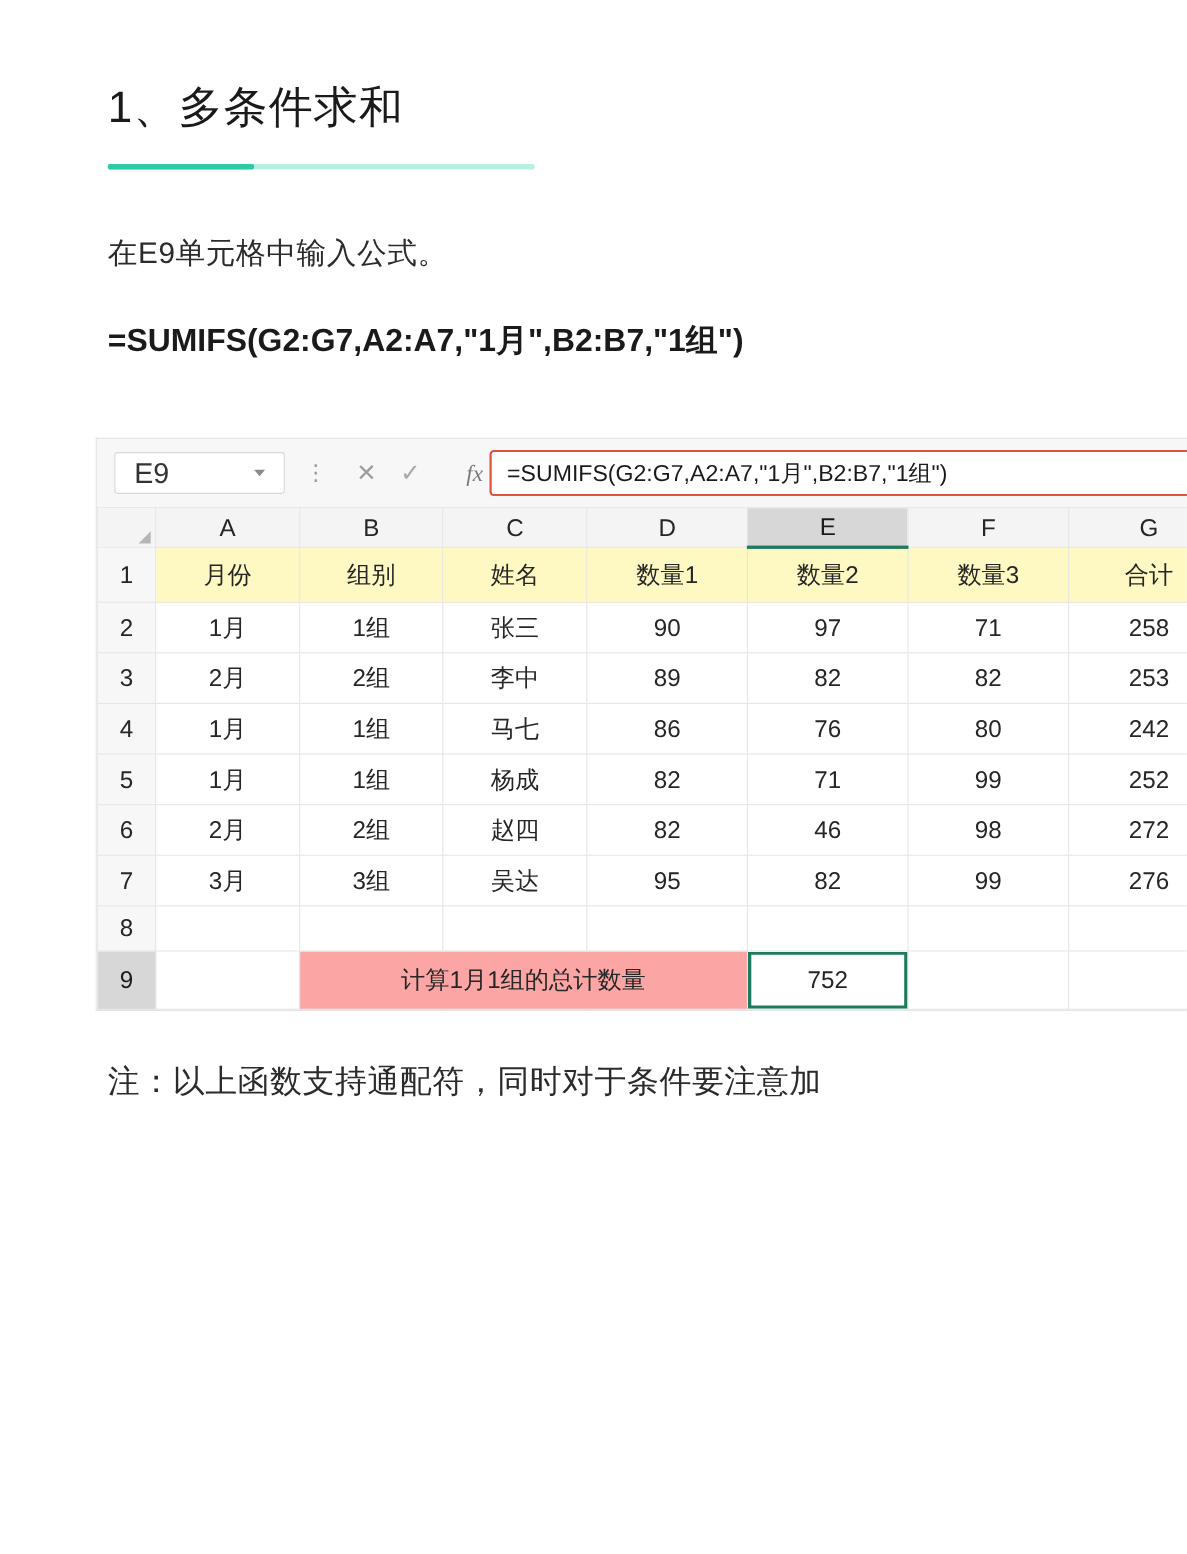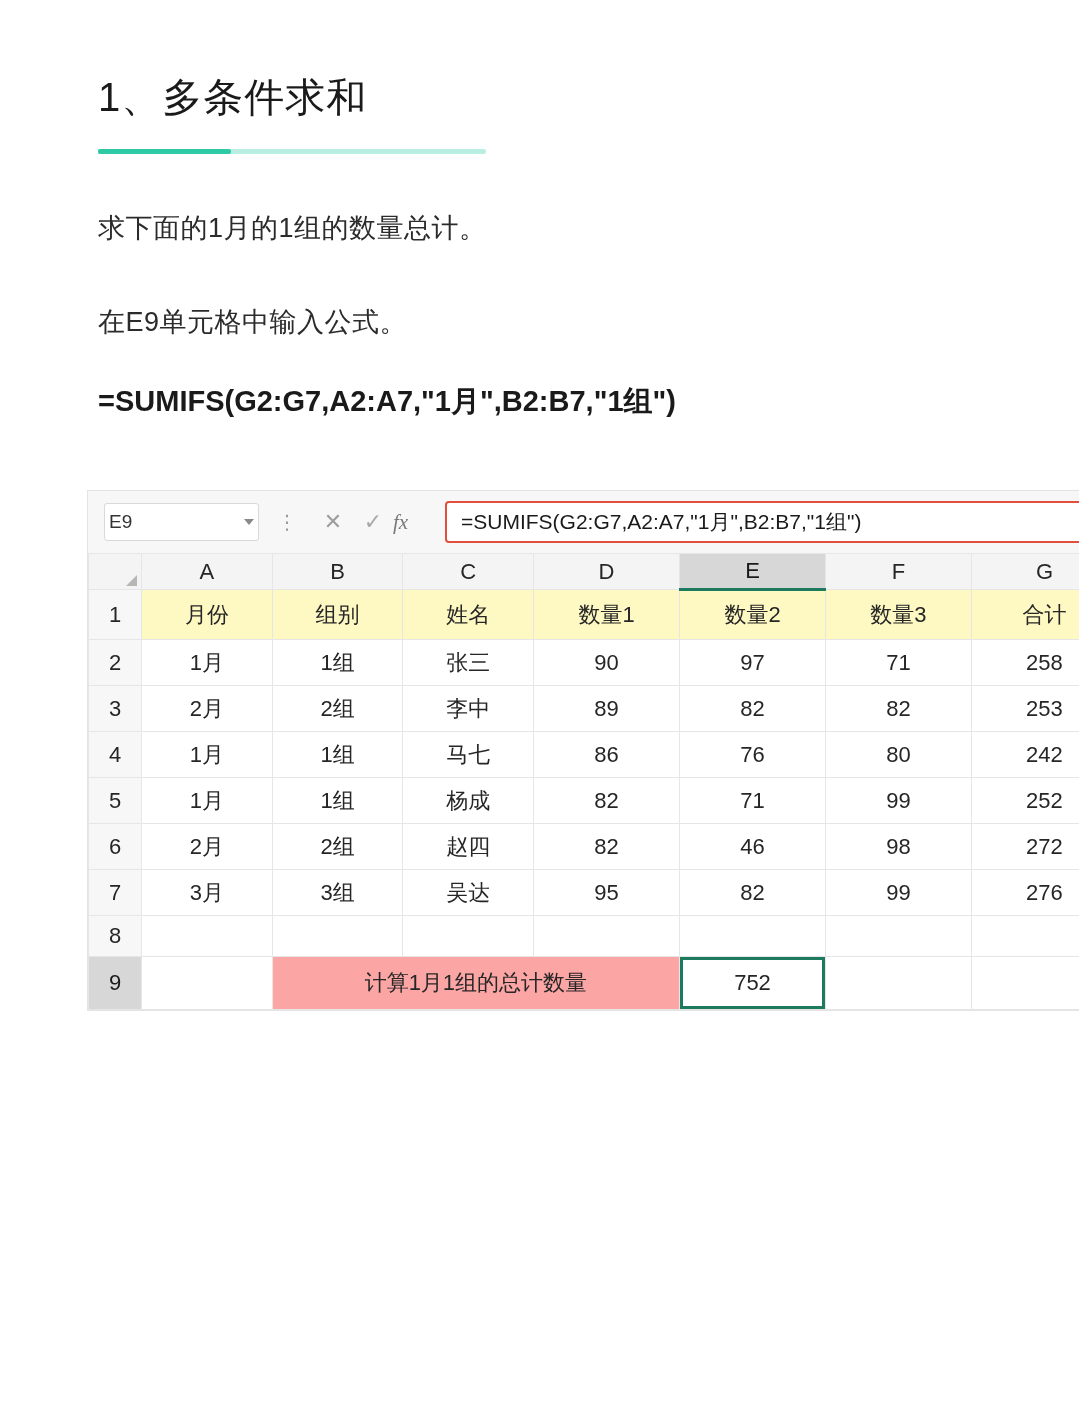--- a/index.html
+++ b/index.html
@@ -87,23 +87,23 @@
   }
   .namebox {
     width: 155px;
     height: 38px;
     background: #ffffff;
     border: 1px solid #d9d9d9;
     border-radius: 3px;
     display: flex;
     align-items: center;
     justify-content: space-between;
-    padding: 0 4px;
-    box-sizing: border-box;
-    font-size: 19px;
+    padding: 0 17px;
+    box-sizing: border-box;
+    font-size: 26px;
     color: #333;
   }
   .caret-down {
     width: 0; height: 0;
     border-left: 5px solid transparent;
     border-right: 5px solid transparent;
     border-top: 6px solid #8a8a8a;
   }
   .dots {
     margin: 0 16px 0 18px;
@@ -114,21 +114,21 @@
   }
   .fb-icon {
     width: 40px;
     text-align: center;
     font-size: 22px;
     color: #9e9e9e;
   }
   .fb-icon.check { color: #a8a8a8; }
   .fx {
     width: 46px;
-    text-align: left;
+    text-align: right;
     font-size: 21px;
     font-style: italic;
     color: #7a7a7a;
     font-family: "Liberation Serif", serif;
   }
   .formula-input {
     flex: 1;
     height: 42px;
     background: #ffffff;
     border: 2px solid #e0503c;
@@ -226,21 +226,20 @@
   }
 </style>
 </head>
 <body>
 
 <div class="page">
 
   <h1 class="title">1、多条件求和</h1>
   <div class="rule"></div>
 
-  <p class="para">求下面的1月的1组的数量总计。</p>
 
   <p class="para second">在E9单元格中输入公式。</p>
 
   <p class="formula-line">=SUMIFS(G2:G7,A2:A7,"1月",B2:B7,"1组")</p>
 
   <div class="sheet">
 
     <div class="formula-bar">
       <div class="namebox">
         <span>E9</span>
@@ -373,16 +372,16 @@
         <td class="sum-label" colspan="3">计算1月1组的总计数量</td>
         <td class="sum-value">752</td>
         <td></td>
         <td></td>
       </tr>
     </tbody>
       </table>
   </div>
 
   <p class="note">
-    <br>
+    <span>注：以上函数支持通配符，同时对于条件要注意加</span><br>
   </p>
 
 </div>
 
 </body></html>

